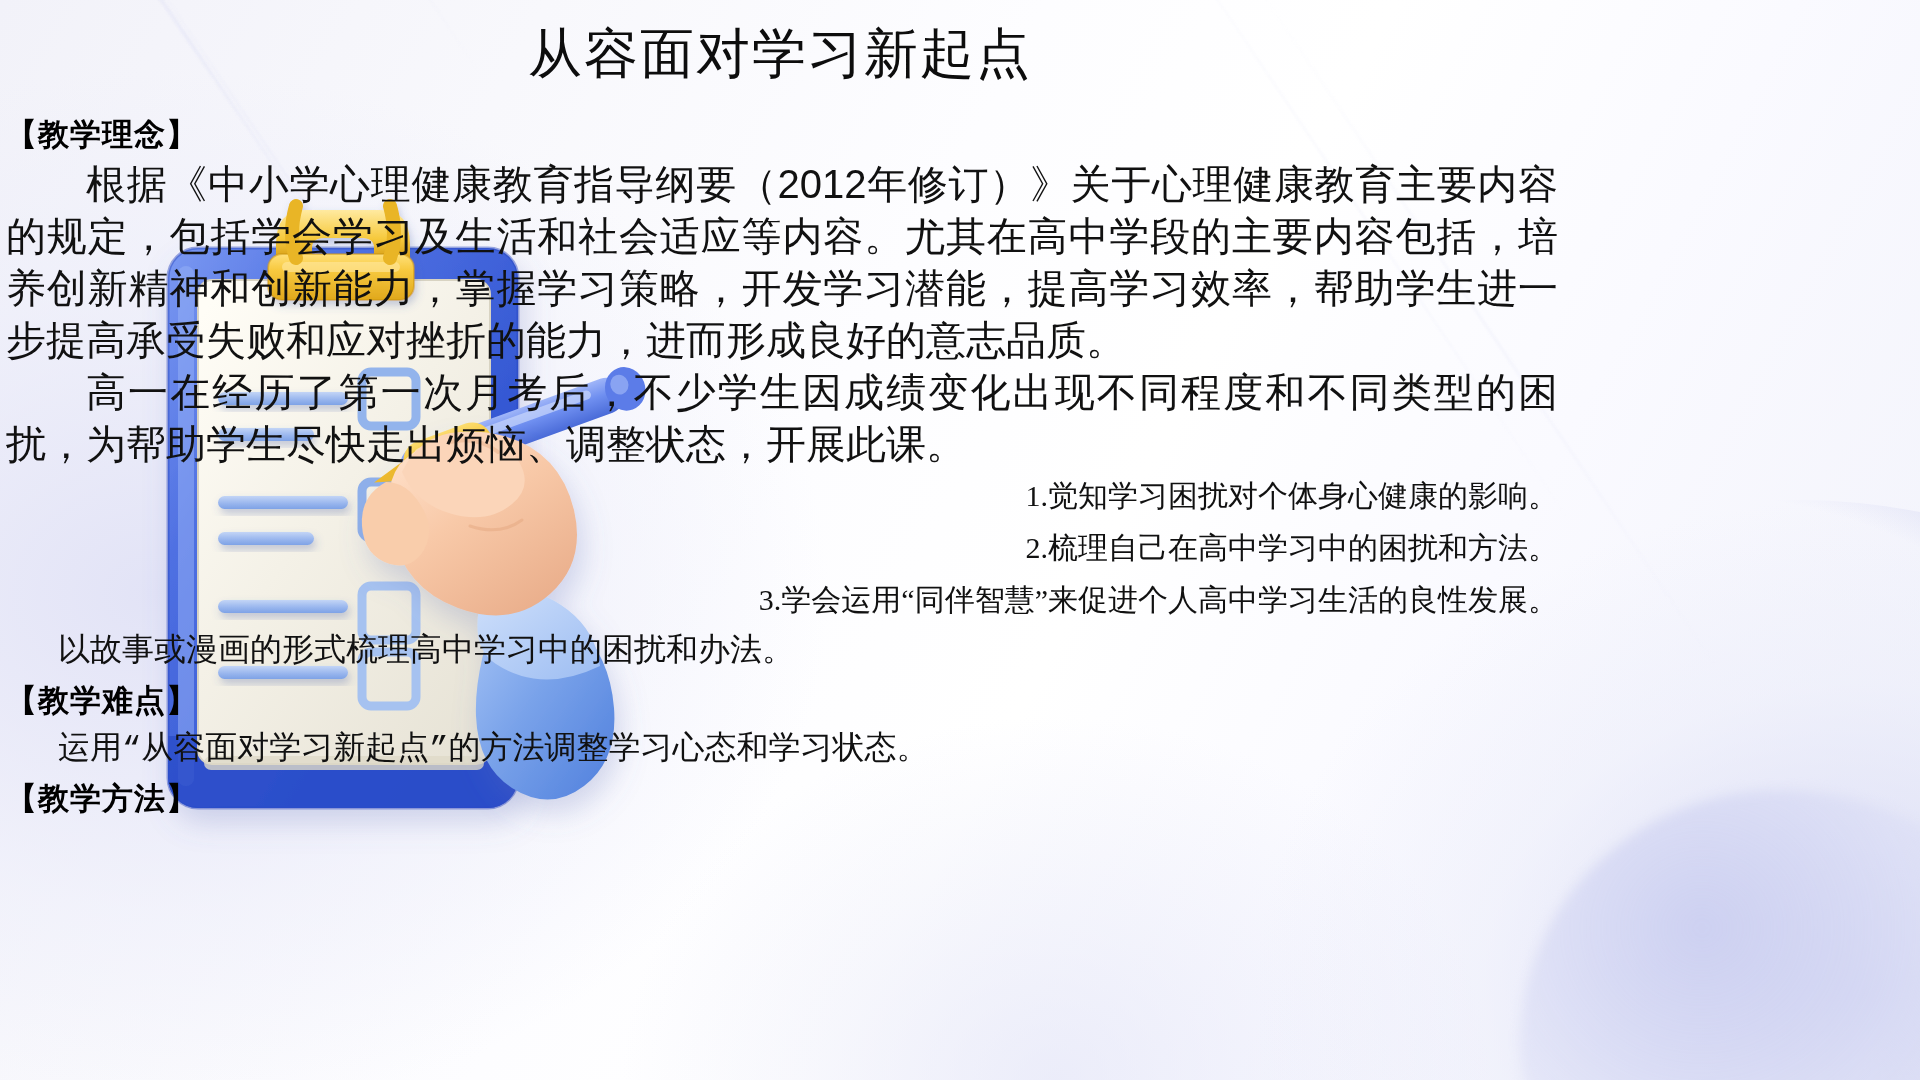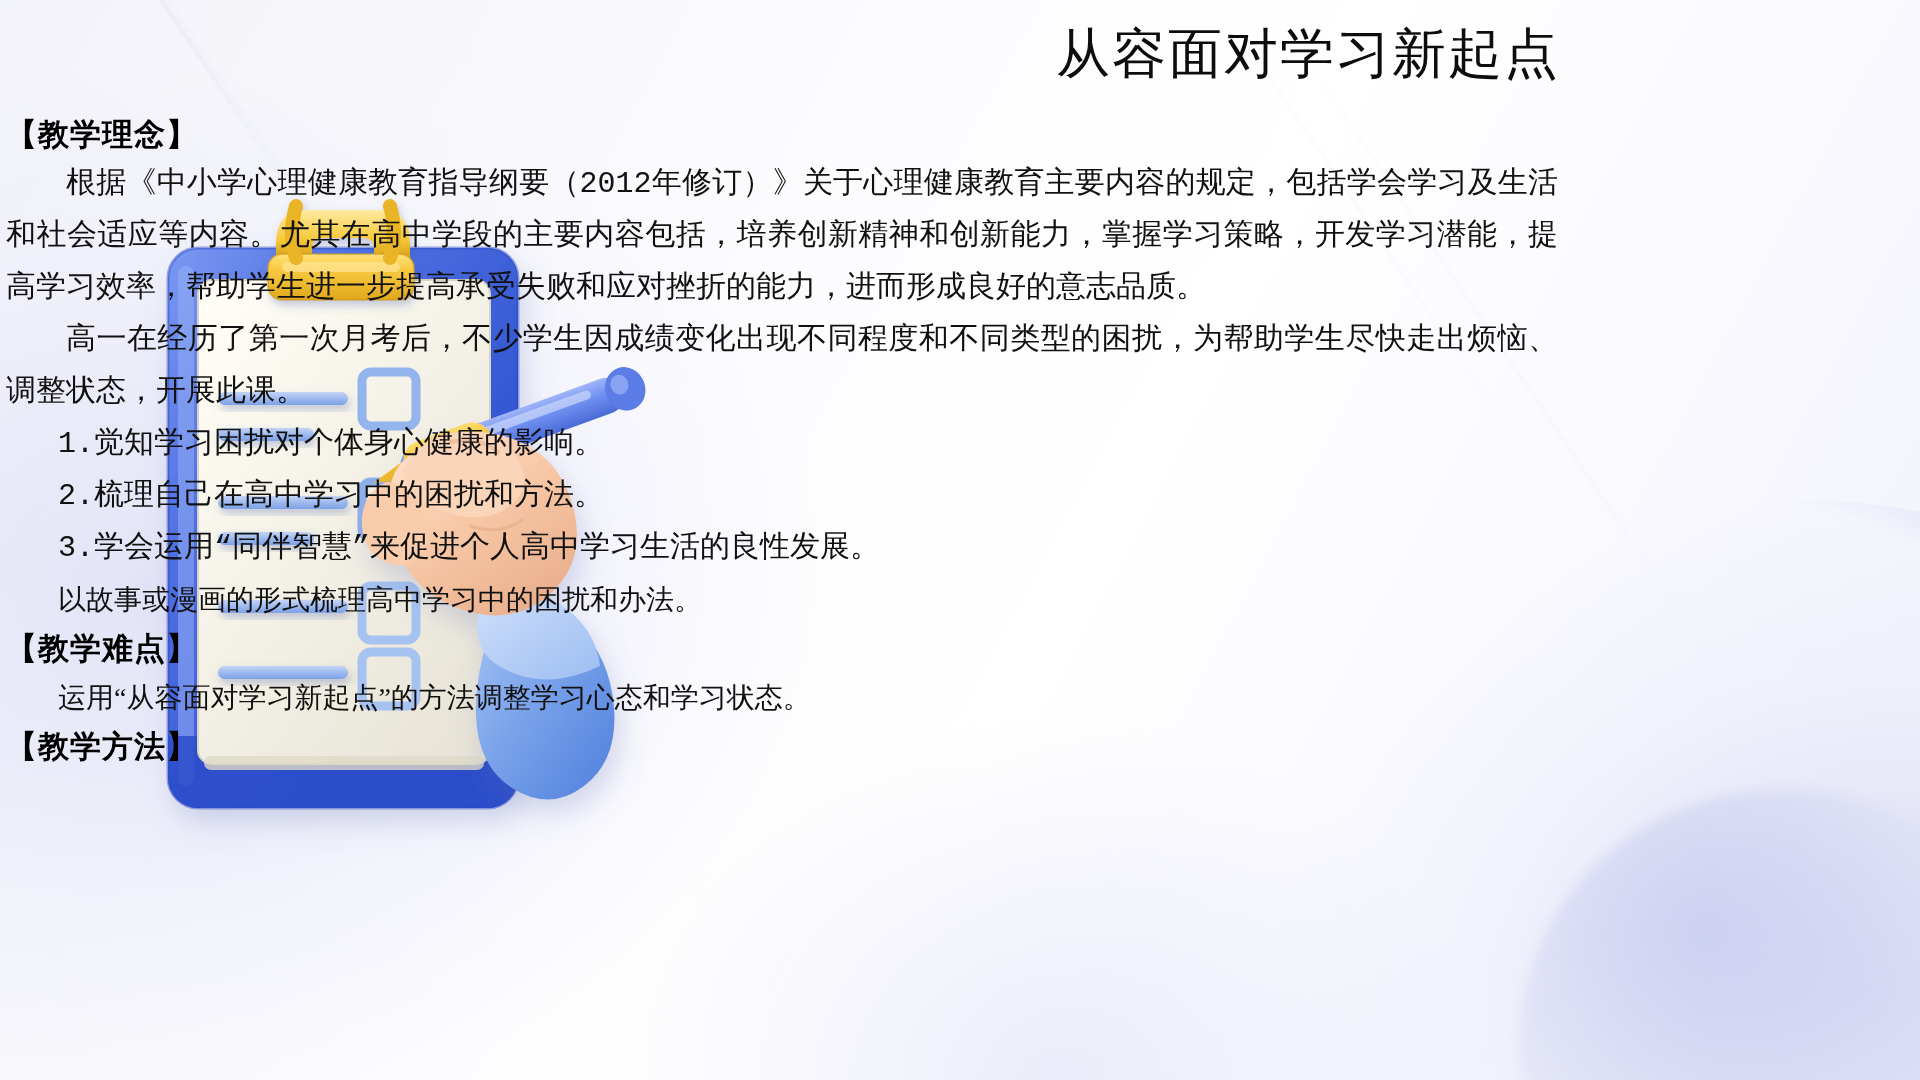--- a/index.html
+++ b/index.html
@@ -86,21 +86,21 @@
     position: absolute;
     inset: 0;
     padding: 0;
   }
 
   .slide-title {
     position: absolute;
     top: 22px;
     left: 0;
     width: 1560px;
-    text-align: right;
+    text-align: center;
     font-size: 54px;
     line-height: 64px;
     color: #0d0d0d;
     font-family: "Liberation Serif", "DejaVu Serif", serif;
     letter-spacing: 2px;
     white-space: nowrap;
   }
 
   .body-col {
     position: absolute;
@@ -113,47 +113,48 @@
     font-size: 31px;
     line-height: 46px;
     font-weight: bold;
     color: #000;
     font-family: Liberation Serif, serif;
     letter-spacing: 1px;
     margin: 0;
   }
 
   .para {
-    font-size: 30px;
+    font-size: 40px;
     line-height: 52px;
     color: #111;
     text-indent: 2em;
     text-align: justify;
     text-justify: inter-ideograph;
     margin: 0;
-    font-family: Liberation Mono, monospace;
+    font-family: Liberation Sans, sans-serif;
   }
 
   .item {
     font-size: 30px;
     line-height: 52px;
     color: #111;
     margin: 0;
     padding-left: 52px;
-    font-family: Liberation Mono, monospace;
+    font-family: Liberation Serif, serif;
     white-space: nowrap;
+    text-align: right;
   }
 
   .sub-line {
-    font-size: 28px;
+    font-size: 32px;
     line-height: 52px;
     color: #111;
     margin: 0;
     padding-left: 52px;
-    font-family: Liberation Serif, serif;
+    font-family: Liberation Mono, monospace;
     white-space: nowrap;
   }
 </style>
 </head>
 <body>
 
 <div id="slide">
 
   <div class="streak s1"></div>
   <div class="streak s2"></div>

